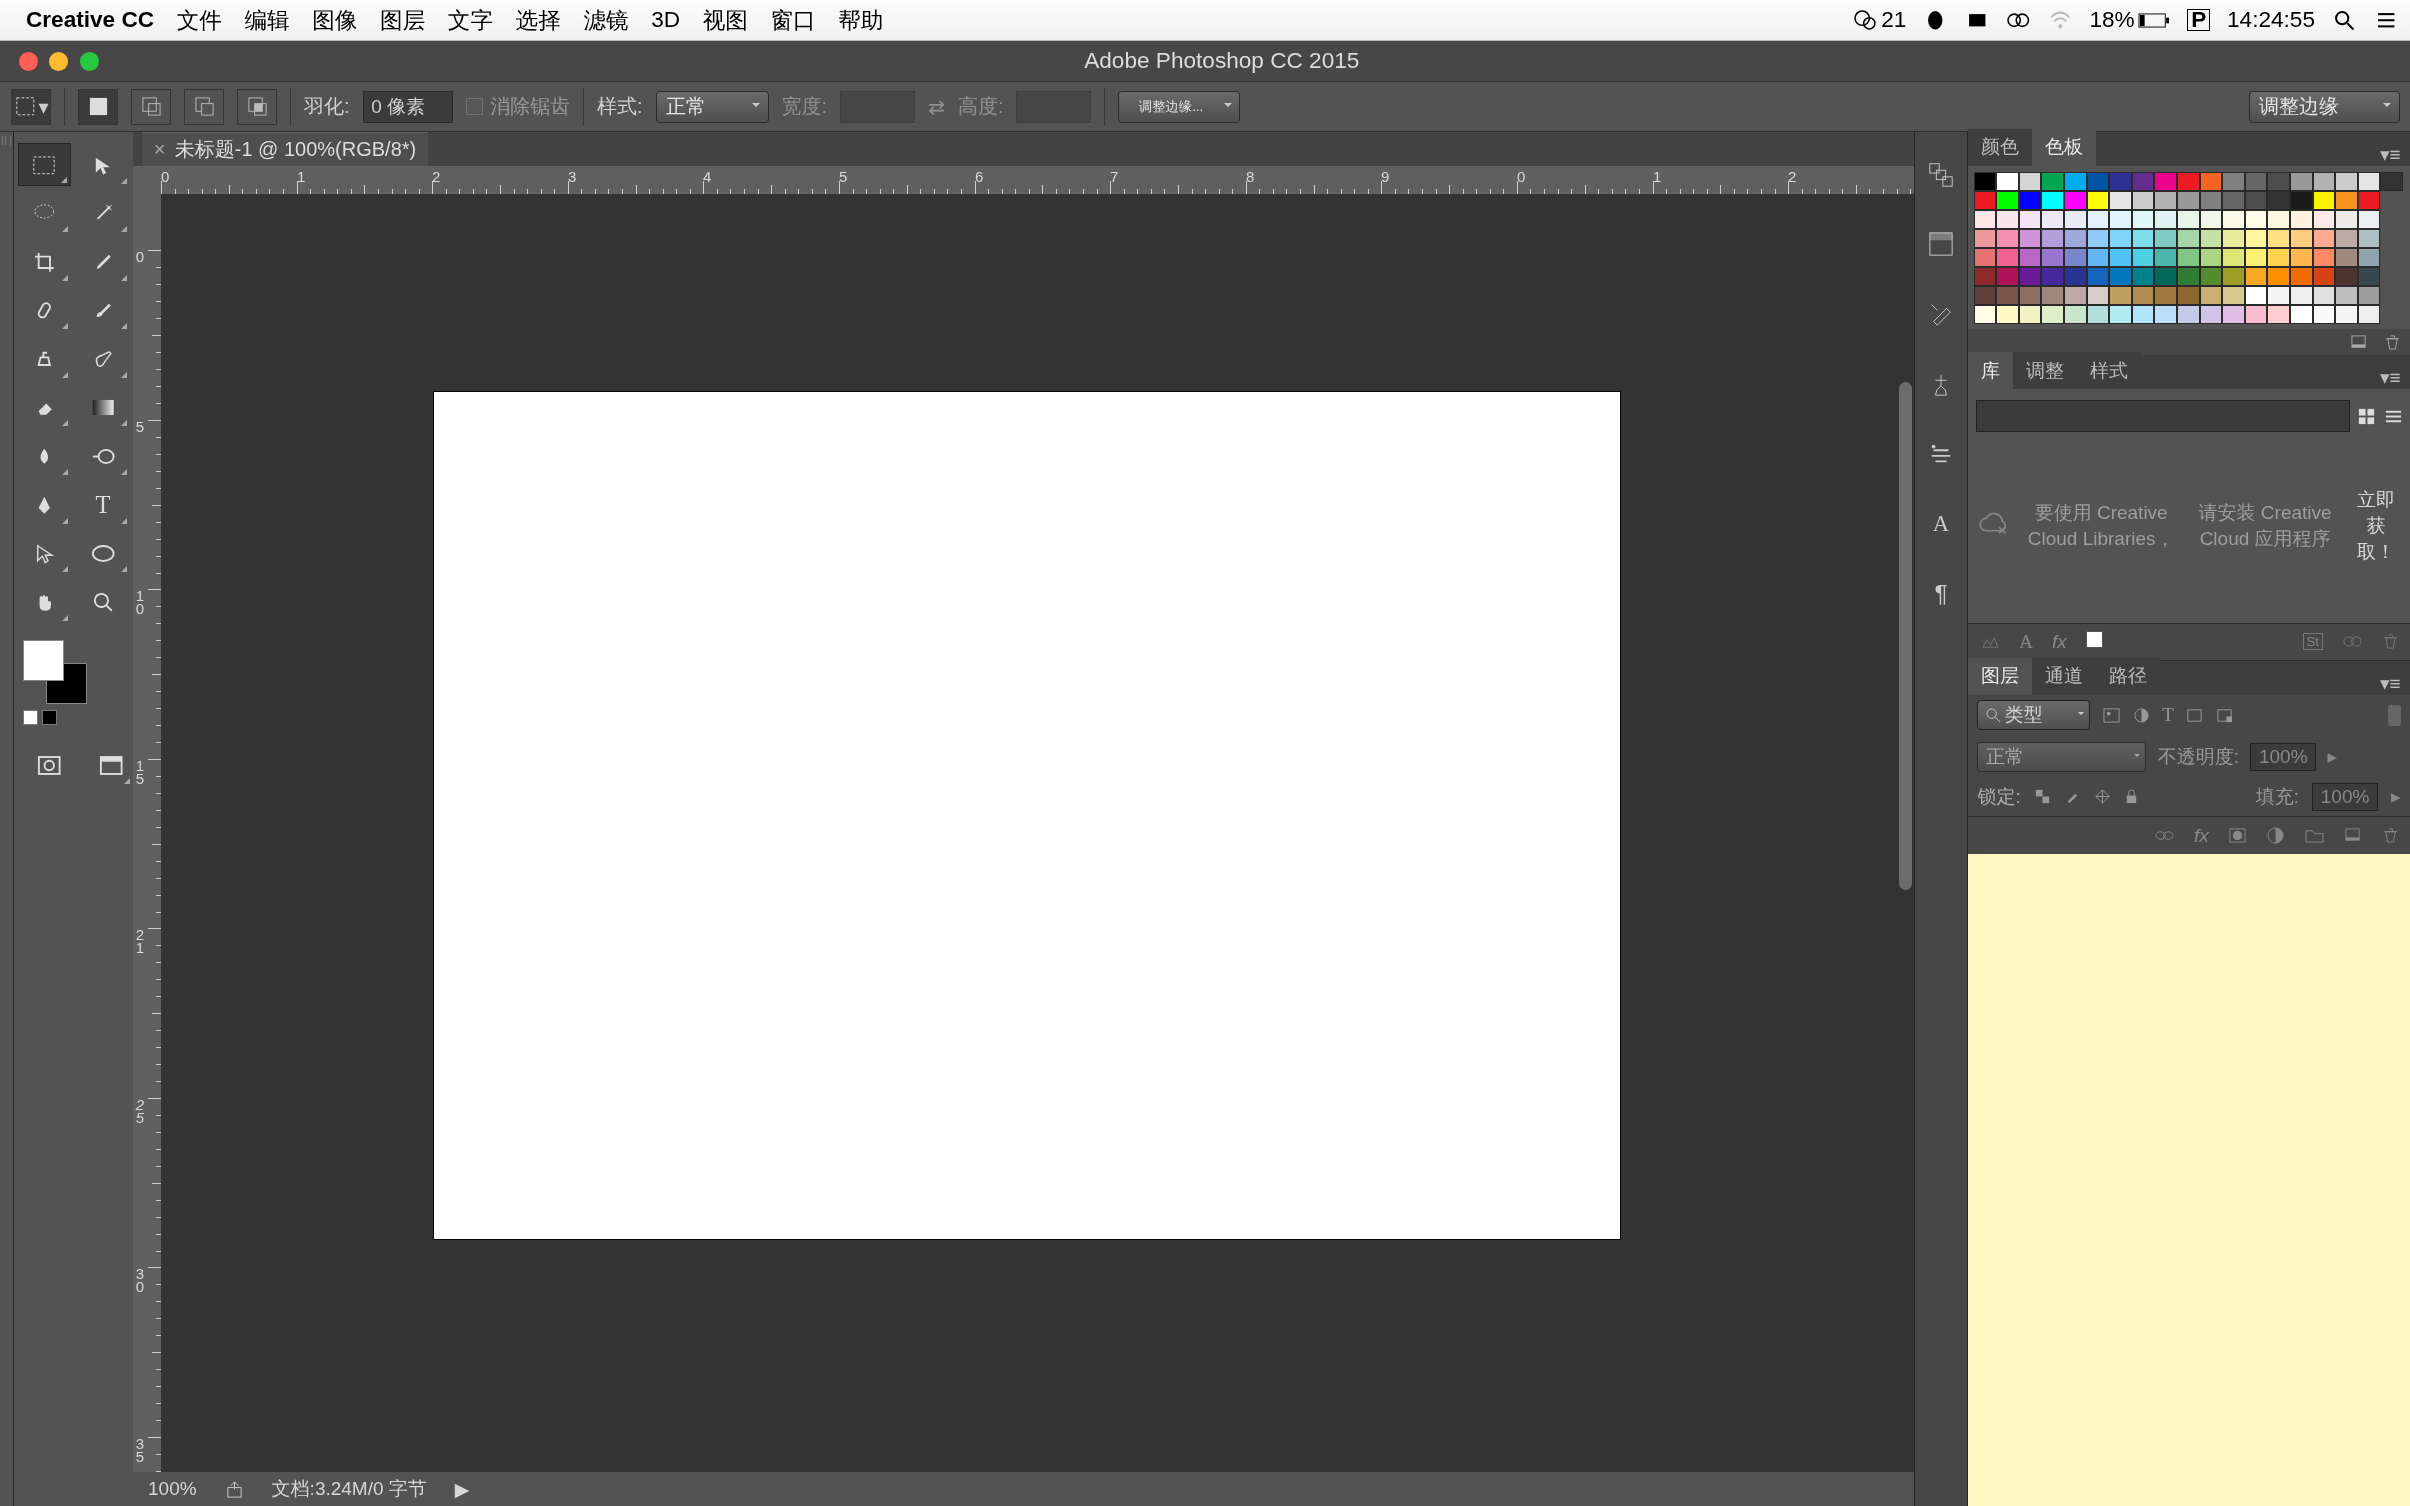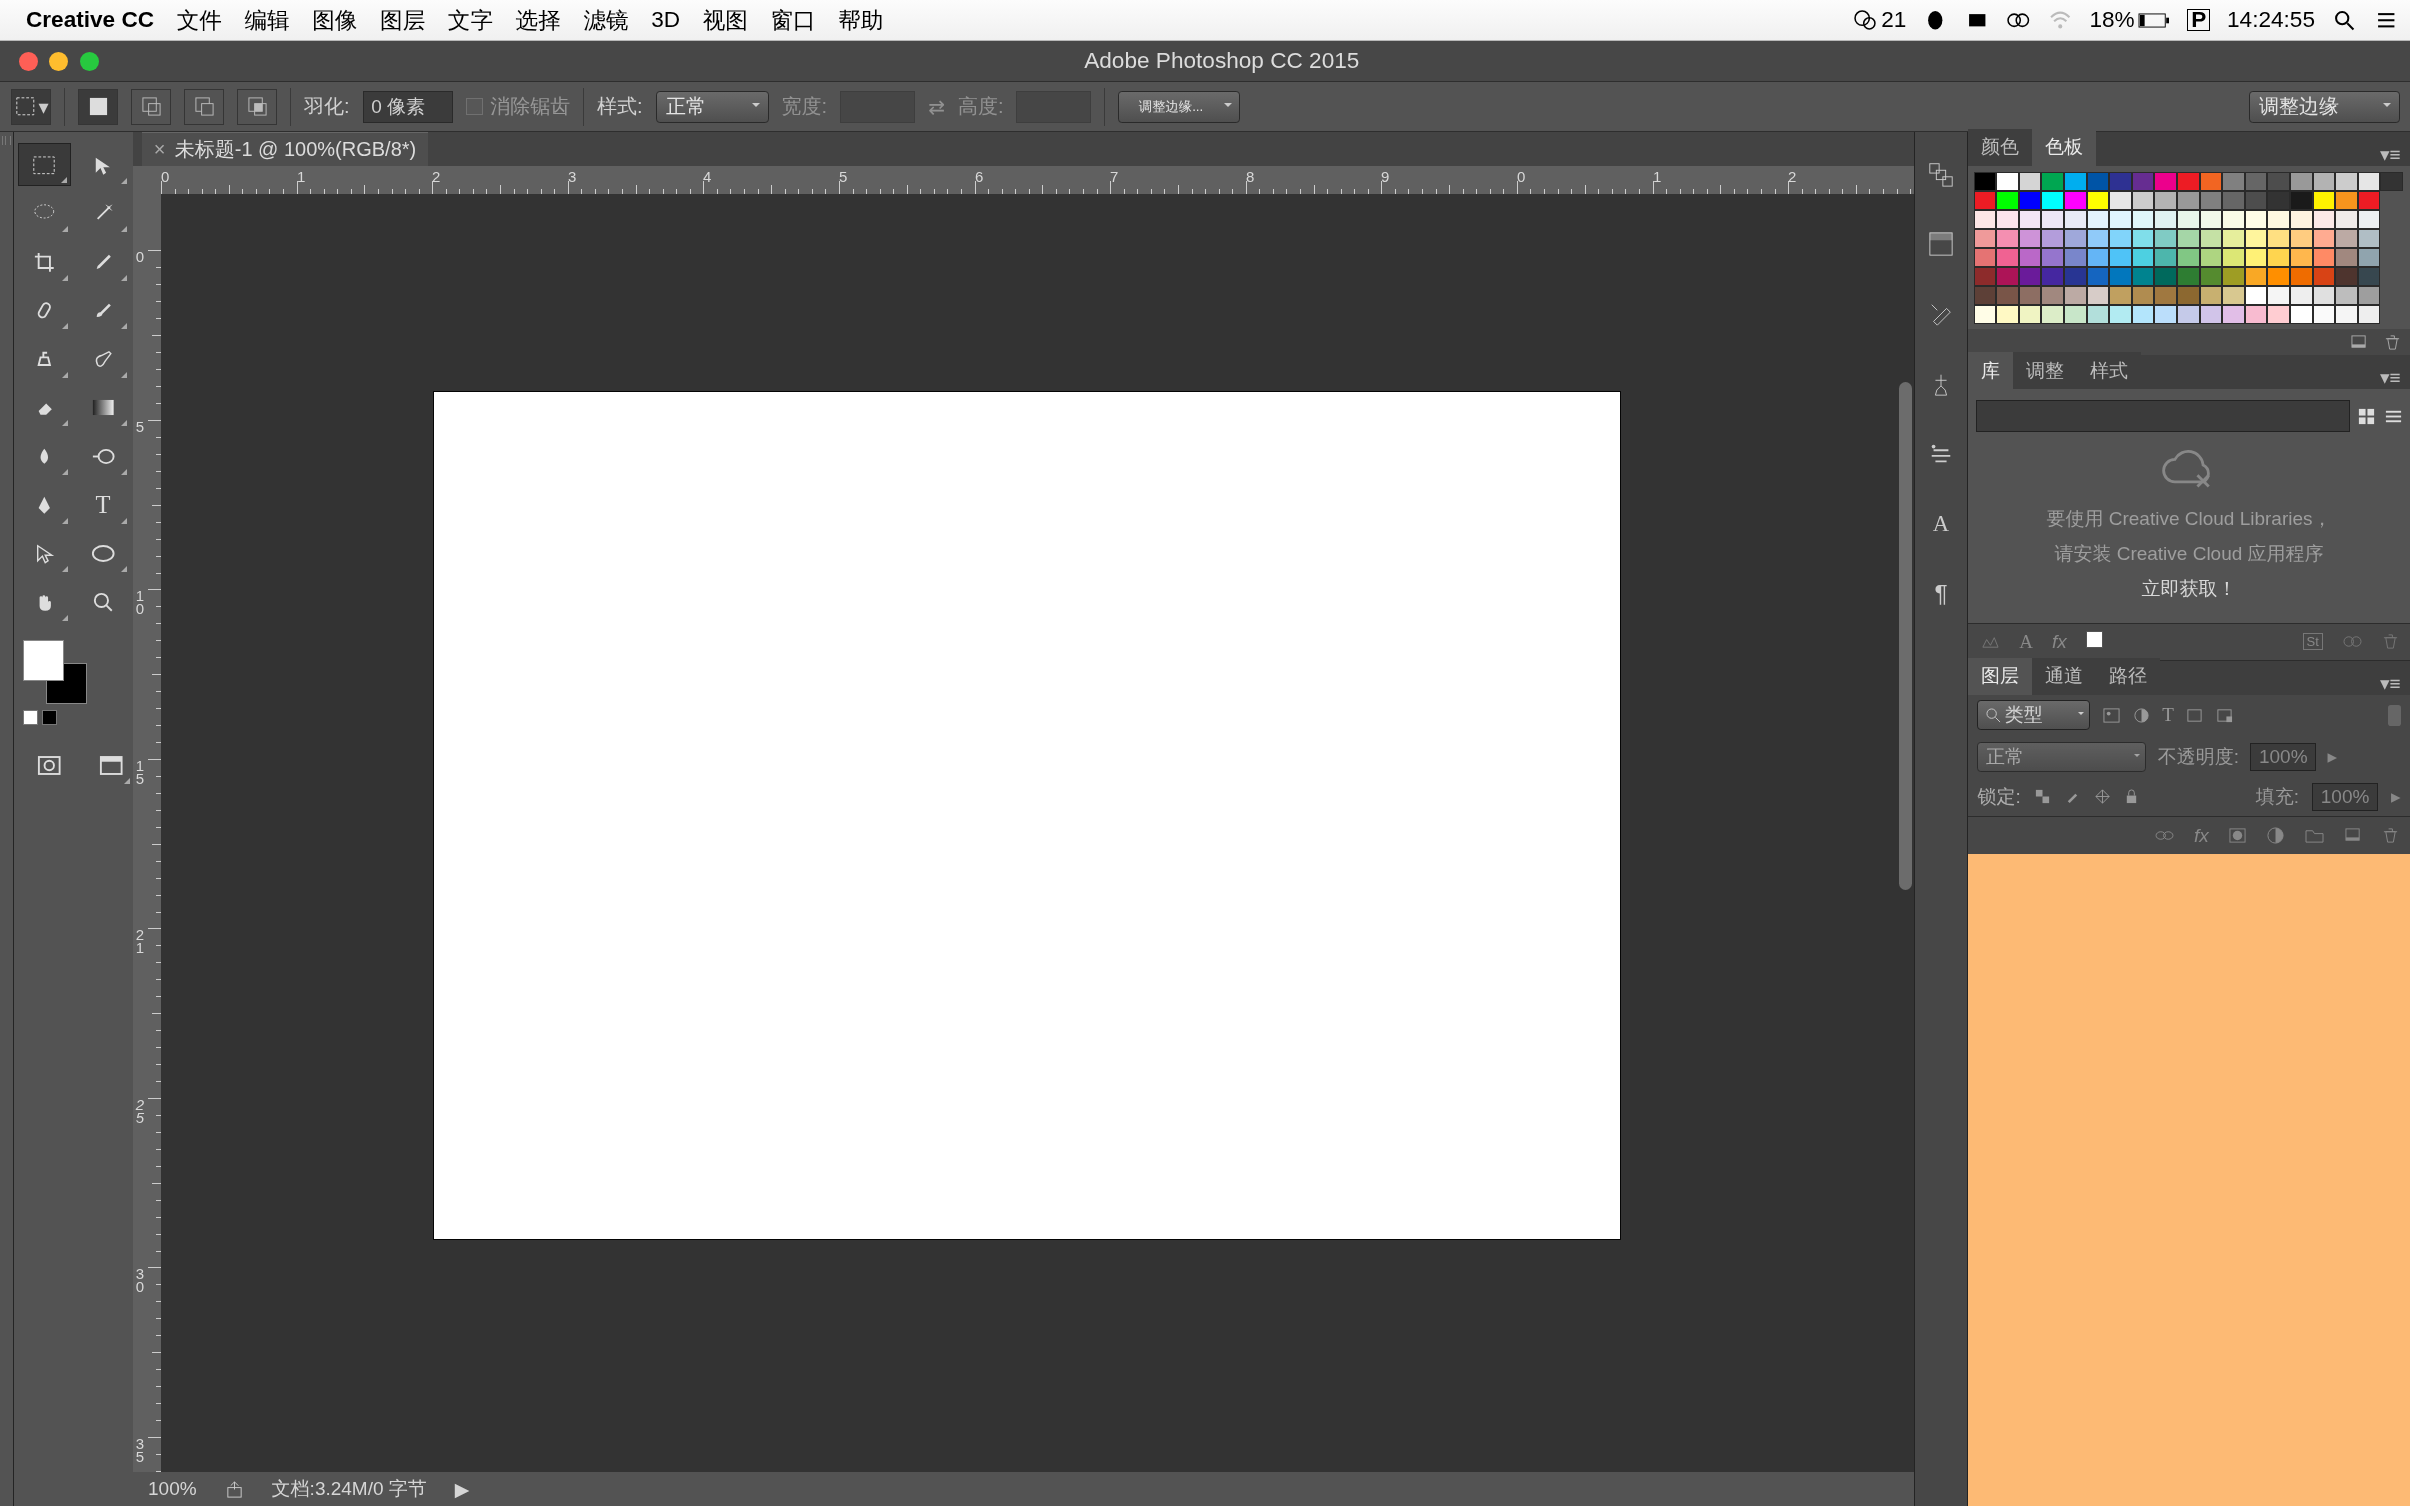--- a/index.html
+++ b/index.html
@@ -55,31 +55,31 @@
   .canvas-wrap{flex:1;display:flex;}
   .canvas-area{flex:1;background:#333333;position:relative;overflow:hidden;}
   .canvas{position:absolute;background:#fff;box-shadow:0 0 0 0.9px #000;}
   .scroll-v{position:absolute;right:1.9px;top:188px;width:13px;height:508px;background:#6c6c6c;border-radius:6.6px;}
   
   .status-bar{height:34px;background:#535353;color:#d6d6d6;display:flex;align-items:center;padding:0 15px;font-size:19px;gap:28px;}
   
   .dock-collapsed{width:53px;background:#474747;border-left:0.9px solid #242424;display:flex;flex-direction:column;align-items:center;padding-top:24.5px;gap:36px;}
   .dock-icon{width:34px;height:34px;color:#cfcfcf;display:flex;align-items:center;justify-content:center;}
   
-  .panels{width:443px;background:#fdba74;border-left:0.9px solid #242424;display:flex;flex-direction:column;font-size:19px;color:#d2d2d2;}
+  .panels{width:443px;background:#fef9c3;border-left:0.9px solid #242424;display:flex;flex-direction:column;font-size:19px;color:#d2d2d2;}
   .panel-tabs{display:flex;height:34px;background:#3e3e3e;align-items:flex-end;}
   .panel-tab{padding:5.6px 13px;background:#3e3e3e;color:#bcbcbc;}
   .panel-tab.active{background:#535353;color:#eaeaea;}
   .panel-menu{margin-left:auto;padding:0 9.4px;color:#bbb;}
   .swatches{padding:5.6px;background:#535353;}
   .swatch-row{display:flex;}
   .sw{width:22.6px;height:19px;border:0.9px solid #2a2a2a;}
   .lib-panel{background:#535353;padding:7.5px;}
   .lib-select{height:32px;background:#3b3b3b;border:0.9px solid #222;margin:3.8px 0;}
-  .lib-body{height:179px;display:flex;flex-direction:column;align-items:center;justify-content:center;color:#9e9e9e;gap:9.4px;text-align:center;font-size:19px;}
+  .lib-body{height:179px;display:flex;flex-direction:row;align-items:center;justify-content:center;color:#9e9e9e;gap:9.4px;text-align:center;font-size:19px;}
   .panel-iconrow{height:38px;background:#474747;display:flex;align-items:center;gap:19px;padding:0 11.3px;color:#888;border-top:0.9px solid #2c2c2c;border-bottom:0.9px solid #2c2c2c;}
   .layers-header{display:flex;height:34px;background:#3e3e3e;align-items:flex-end;}
   .layers-opts{background:#474747;padding:5.6px 9.4px;display:flex;align-items:center;gap:11.3px;}
   .mini-drop{height:30px;background:linear-gradient(#6a6a6a,#4f4f4f);border:0.9px solid #222;padding:0 21px 0 7.5px;border-radius:3.8px;display:flex;align-items:center;position:relative;}
   .mini-drop:after{content:"";position:absolute;right:5.6px;top:50%;transform:translateY(-50%);border:3.8px solid transparent;border-top-color:#ccc;}
   .opc-field{width:66px;height:28px;background:#3b3b3b;border:0.9px solid #222;color:#888;display:flex;align-items:center;justify-content:center;}
   .lock-row{background:#474747;padding:5.6px 9.4px;display:flex;align-items:center;gap:13px;color:#aeaeae;}
   .layer-list{flex:1;background:#3f3f3f;}
   .layer-item{height:53px;background:#8modelf;.}
   .layer-item{height:53px;background:#8294ad;display:flex;align-items:center;gap:13px;padding:0 11.3px;color:#fff;}

